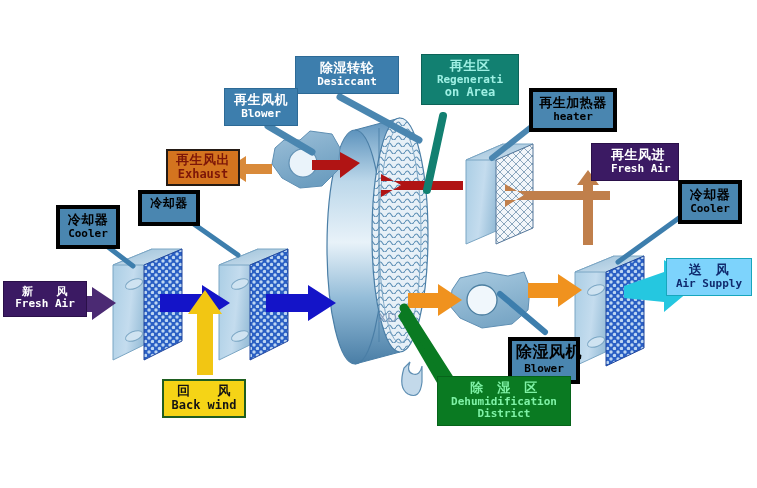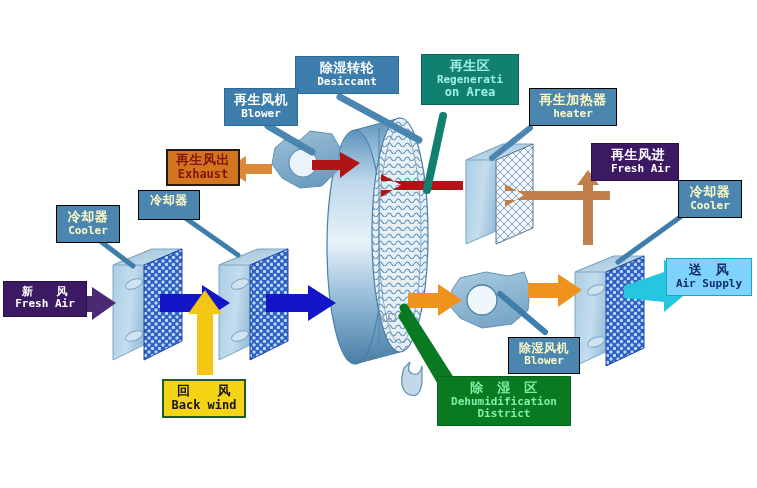--- a/index.html
+++ b/index.html
@@ -45,22 +45,22 @@
     letter-spacing: 0px;
   }
   
   .sty-blue {
     background: #3d7ead;
     color: #ffffff;
     border: 1px solid #2d6a96;
   }
   .sty-blue2 {
     background: #4a86b0;
-    color: #fef9c3;
-    border: 1px solid #000000;
+    color: #000000;
+    border: 4px solid #000000;
   }
   
   .sty-orange {
     background: #d4741f;
     color: #7d1608;
     border: 2px solid #241a14;
   }
   
   .sty-teal {
     background: #128071;
@@ -333,21 +333,21 @@
     <span class="cn" style="font-size:11px;">新　　风</span>
     <span class="en" style="font-size:11px;">Fresh Air</span>
   </div>
 
   <div class="label-box sty-yellow" style="left:162px; top:379px; width:84px; padding:3px 3px 4px;">
     <span class="cn" style="font-size:13px;">回　　风</span>
     <span class="en" style="font-size:12px;">Back wind</span>
   </div>
 
   <div class="label-box sty-blue2" style="left:508px; top:337px; width:72px; padding:4px 4px 5px;">
-    <span class="cn" style="font-size:12px;">除湿风机</span>
+    <span class="cn" style="font-size:16px;font-family:Liberation Mono, monospace;">除湿风机</span>
     <span class="en" style="font-size:11px;">Blower</span>
   </div>
 
   <div class="label-box sty-green" style="left:437px; top:376px; width:134px; padding:4px 4px 5px;">
     <span class="cn" style="font-size:13px;">除　湿　区</span>
     <span class="en" style="font-size:11px;">Dehumidification</span>
     <span class="en" style="font-size:11px;">District</span>
   </div>
 
   <div class="label-box sty-cyan" style="left:666px; top:258px; width:86px; padding:4px 3px 5px;">

